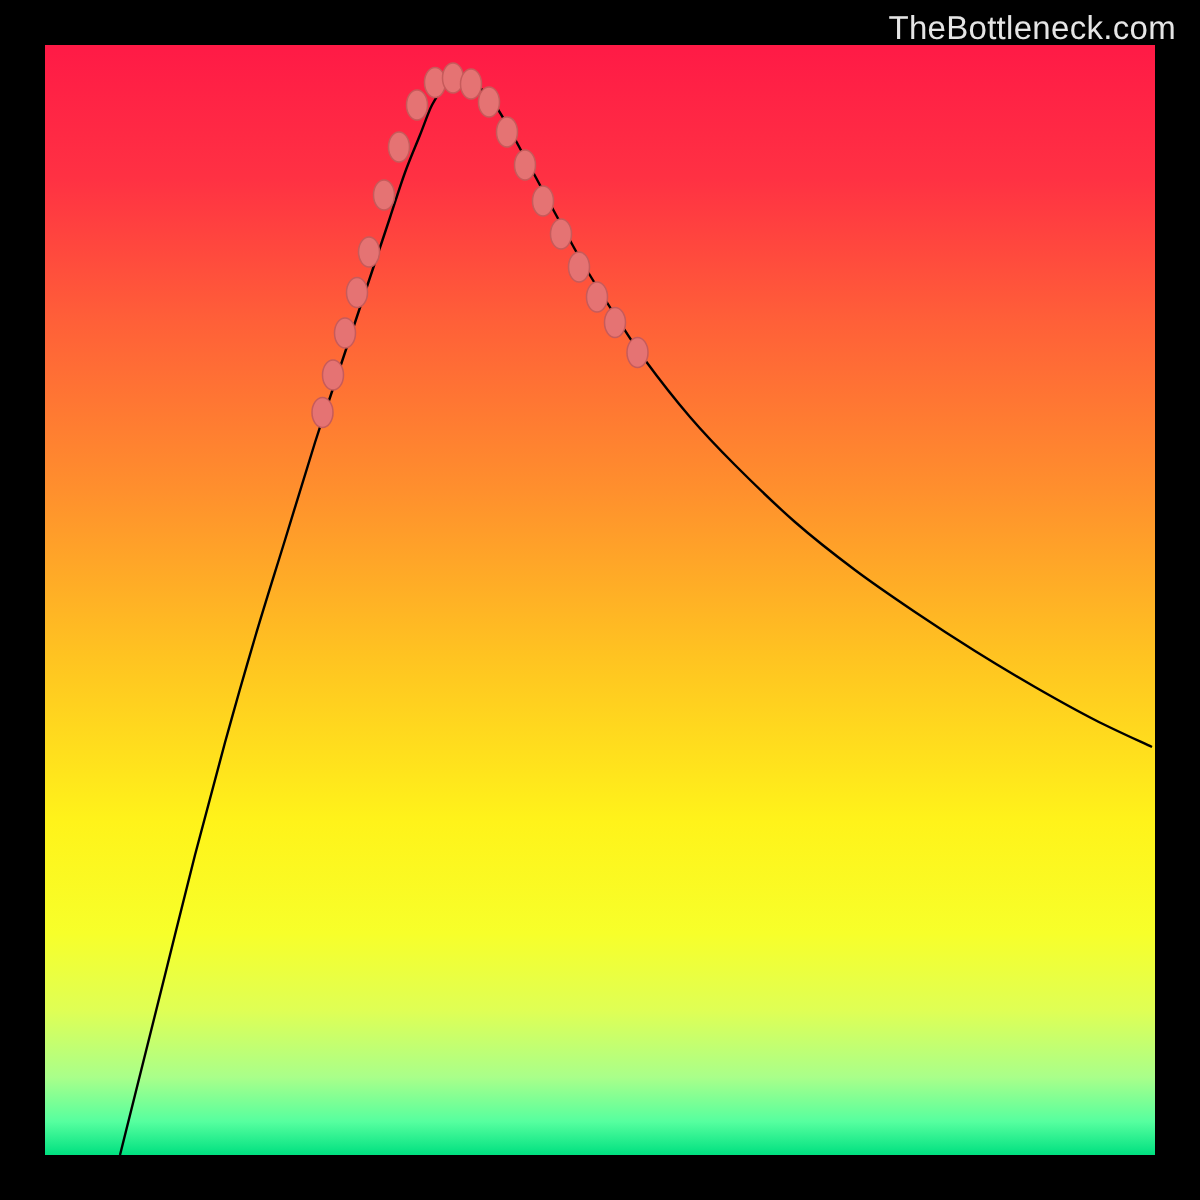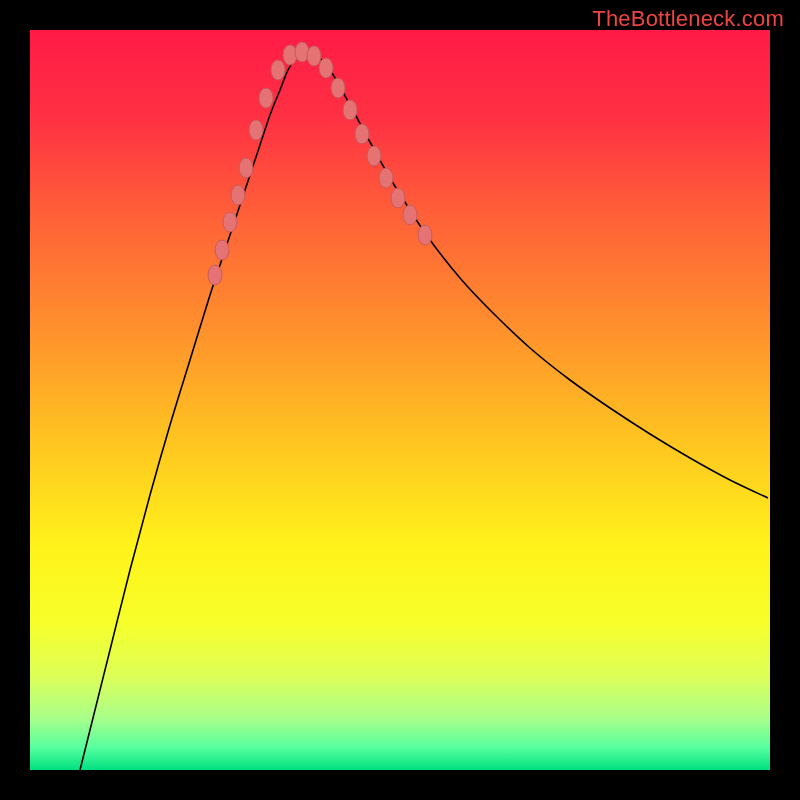--- a/index.html
+++ b/index.html
@@ -20,21 +20,21 @@
     overflow: hidden;
   }
   .gradient {
     position: absolute;
     inset: 0;
   }
   .watermark {
     position: absolute;
     top: 6px;
     right: 16px;
-    color: #ef4444;
+    color: #e5e5e5;
     font-size: 22px;
     font-weight: 400;
     letter-spacing: 0.2px;
     z-index: 10;
   }
   svg.curve {
     position: absolute;
     inset: 0;
     z-index: 5;
   }

